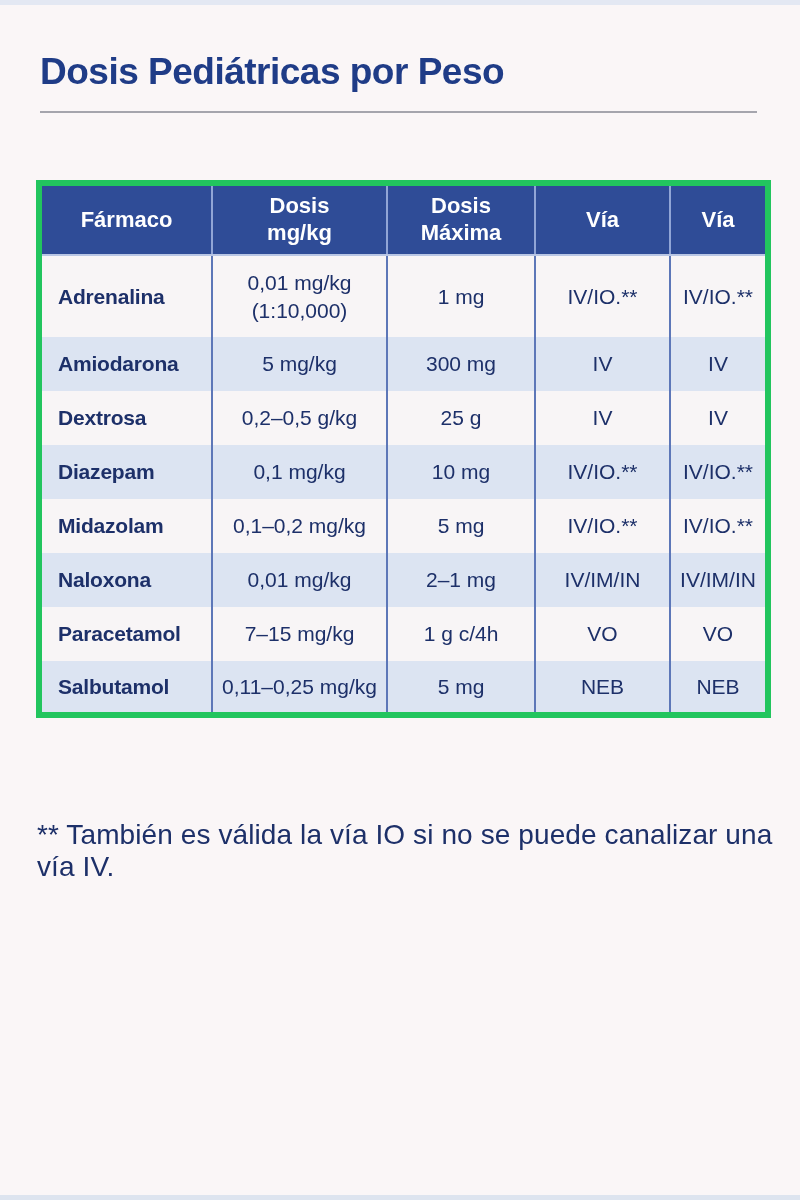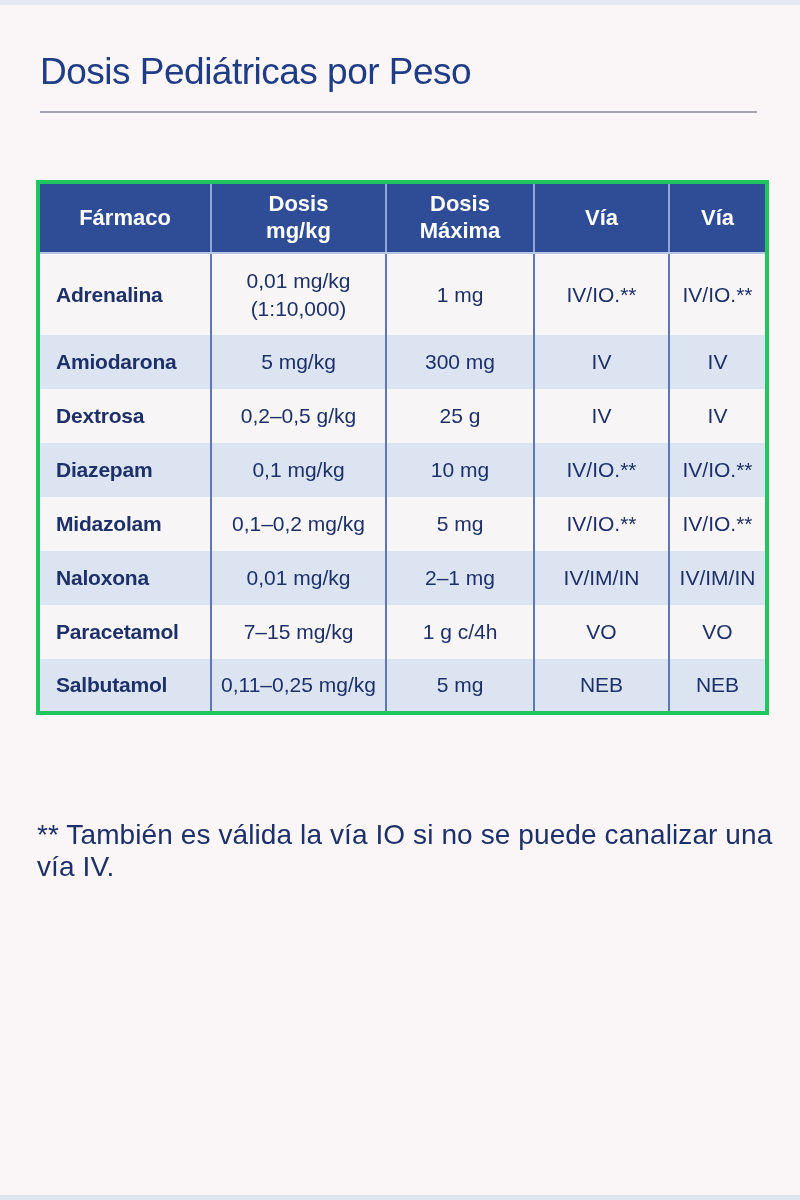--- a/index.html
+++ b/index.html
@@ -17,40 +17,40 @@
     border-top: 5px solid #e3e8f3;
     border-bottom: 5px solid #dde4ef;
     overflow: hidden;
   }
   .page-title {
     position: absolute;
     left: 40px;
     top: 46px;
     margin: 0;
     font-size: 37px;
-    font-weight: normal;
+    font-weight: bold;
     letter-spacing: -0.5px;
     color: #1f3c87;
   }
   .title-rule {
     position: absolute;
     left: 40px;
     width: 717px;
     top: 106px;
     height: 2px;
     background: #a5a5ad;
   }
   table.dosage {
     position: absolute;
     left: 36px;
     top: 175px;
     width: 729px;
     border-collapse: collapse;
     table-layout: fixed;
-    border: 4px solid #22c55e;
+    border: 6px solid #22c55e;
   }
   table.dosage th {
     background: #2f4c97;
     color: #ffffff;
     font-size: 22px;
     font-weight: bold;
     text-align: center;
     vertical-align: middle;
     white-space: pre-line;
     line-height: 1.22;

